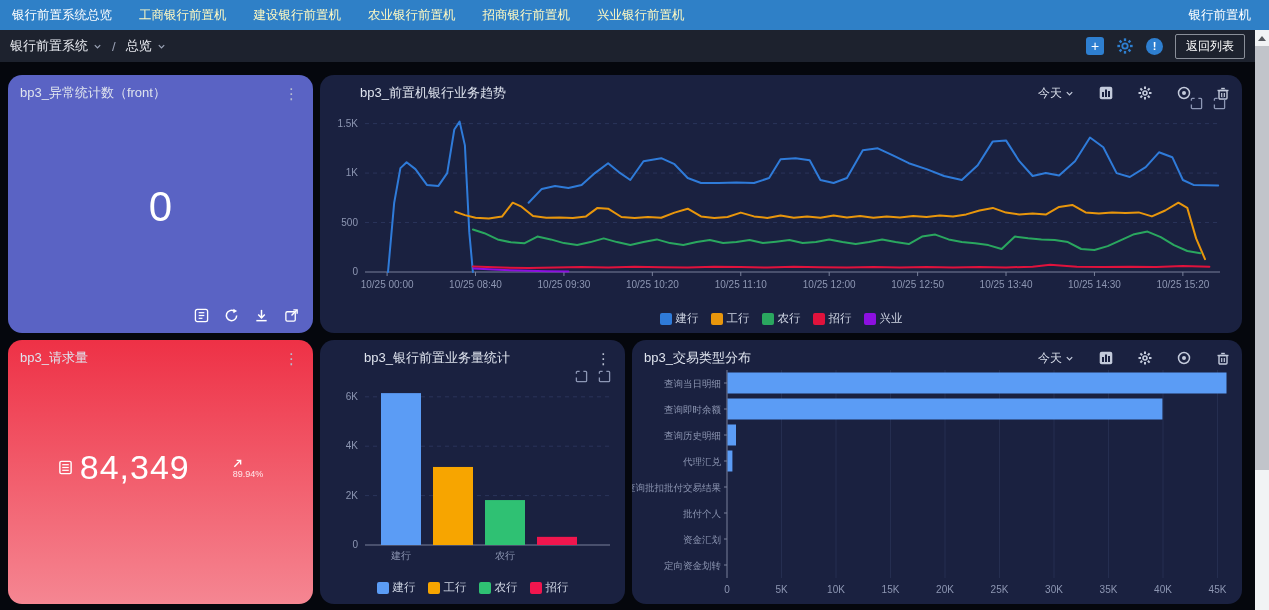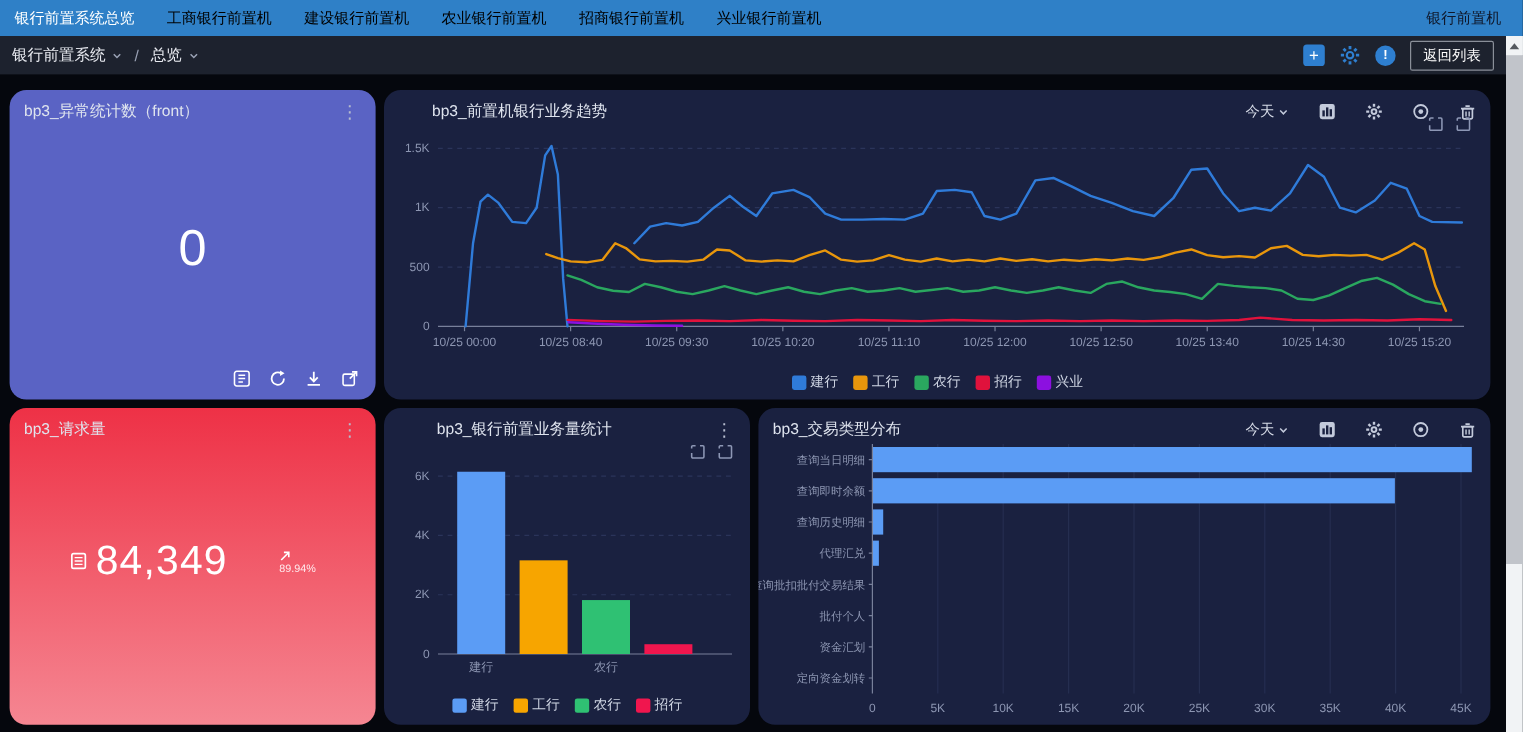--- a/index.html
+++ b/index.html
@@ -2,23 +2,23 @@
 <html><head>
 <meta charset="utf-8">
 <style>
   html,body{margin:0;padding:0;background:#05070d;}
   body{width:1269px;height:610px;position:relative;overflow:hidden;
        font-family:"Liberation Sans","DejaVu Sans",sans-serif;color:#e6e9f0;}
   
   .topnav{position:absolute;left:0;top:0;width:1269px;height:30px;background:#2f80c7;
           display:flex;align-items:center;}
   .topnav .tabs{display:flex;align-items:center;gap:27px;padding-left:12px;flex:1;}
-  .topnav .tab{font-size:12.5px;color:#000000;cursor:pointer;white-space:nowrap;}
+  .topnav .tab{font-size:12.5px;color:#fef9c3;cursor:pointer;white-space:nowrap;}
   .topnav .tab.active{color:#ffffff;font-weight:normal;}
-  .topnav .right-label{font-size:12.5px;color:#0f172a;padding-right:18px;}
+  .topnav .right-label{font-size:12.5px;color:#ffffff;padding-right:18px;}
   
   .crumbbar{position:absolute;left:0;top:30px;width:1255px;height:32px;background:#1d222e;
             display:flex;align-items:center;padding:0 10px;box-sizing:border-box;}
   .crumb{display:flex;align-items:center;gap:5px;font-size:13px;color:#e8eaf0;cursor:pointer;}
   .crumb-sep{color:#9aa2b5;margin:0 10px;font-size:13px;}
   .chev{width:9px;height:9px;display:inline-block;}
   .crumb-right{margin-left:auto;display:flex;align-items:center;gap:12px;}
   .sq-btn{width:18px;height:18px;background:#2e7fd0;border-radius:3px;color:#fff;
           display:flex;align-items:center;justify-content:center;font-size:14px;line-height:1;cursor:pointer;}
   .round-btn{width:17px;height:17px;background:#2e7fd0;border-radius:50%;color:#fff;

